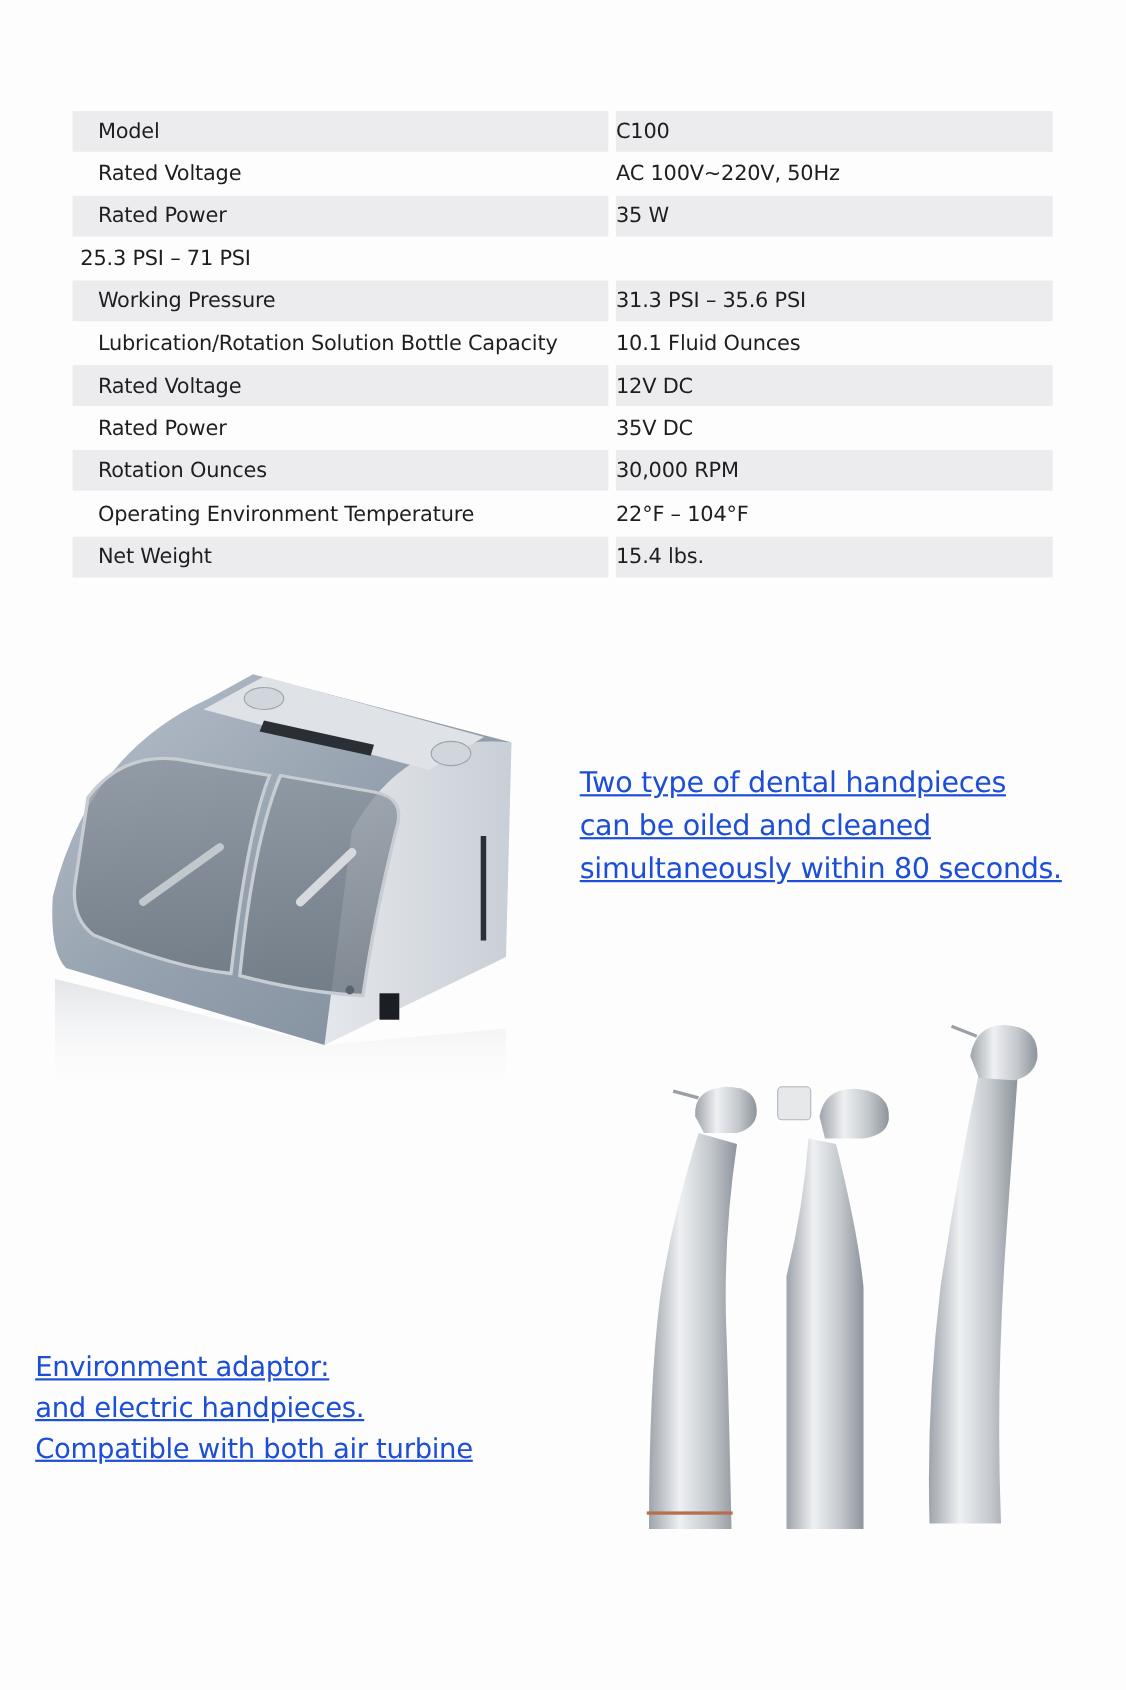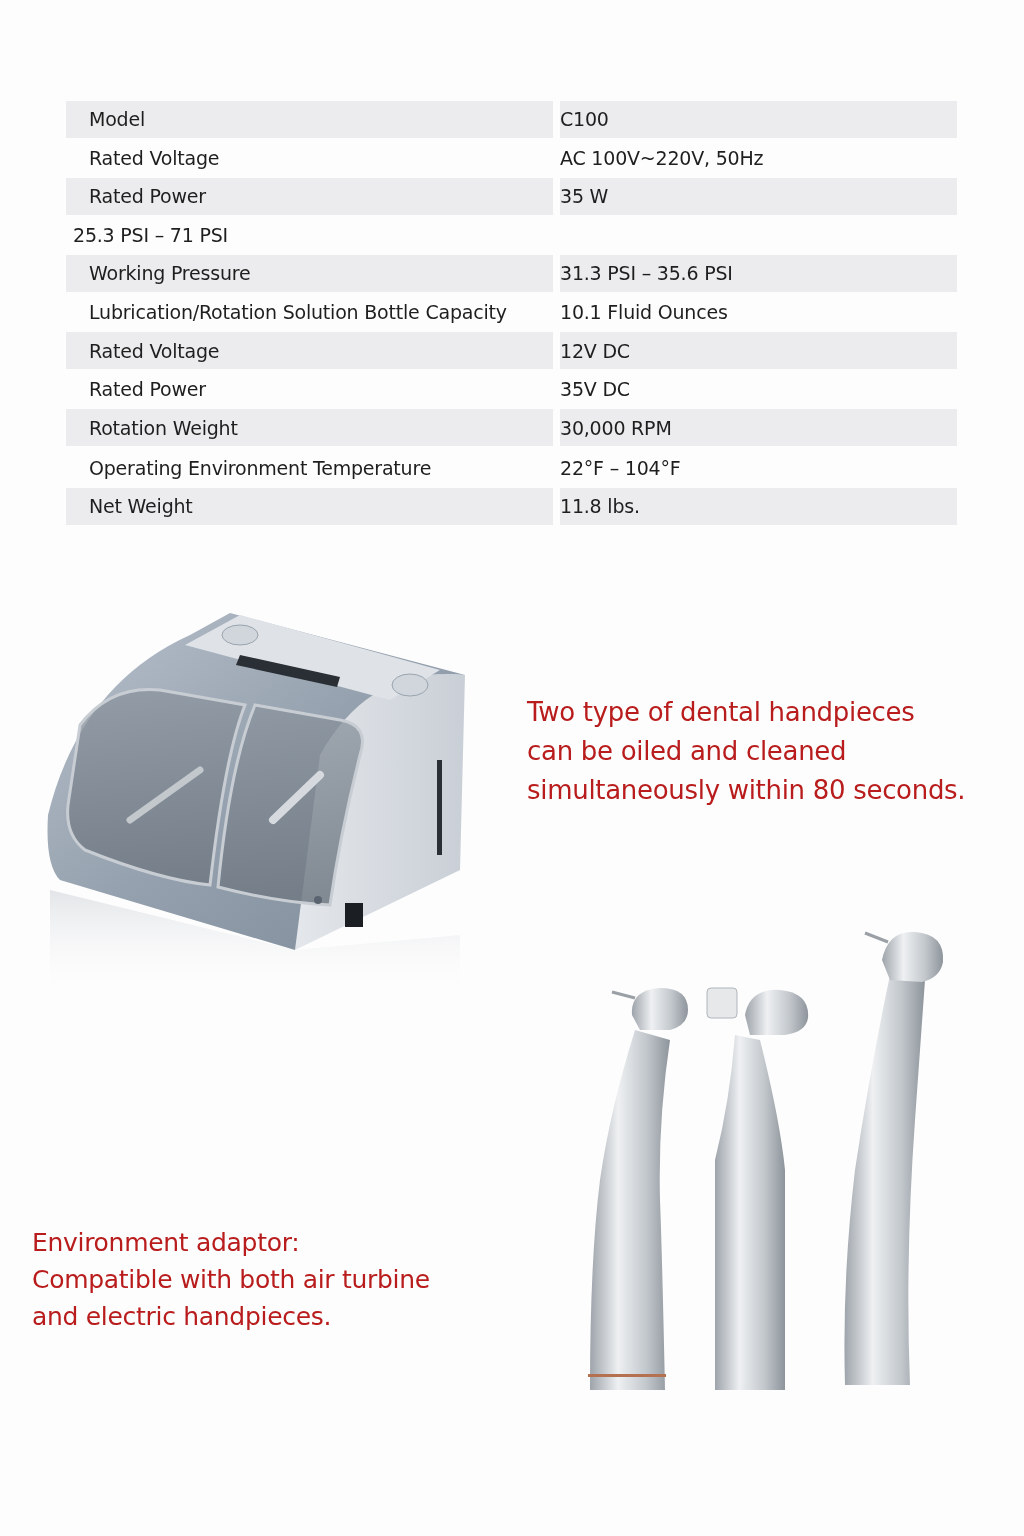--- a/index.html
+++ b/index.html
@@ -19,22 +19,23 @@
     height:37px; display:flex; align-items:center;
     font-size:19px; letter-spacing:-0.2px; color:#1e1e1e;
     box-sizing:border-box;
   }
   .spec-row .label { width:487px; padding-left:23px; }
   .spec-row .value { width:397px; margin-left:7px; }
   .spec-row.striped .cell { background:#ececee; }
   .spec-row.plain .cell { background:transparent; }
 
   .caption {
-    position:absolute; font-size:26px; line-height:39px; color:#b91c1c;
+    position:absolute; font-size:26px; line-height:39px; color:#1d4ed8;
     letter-spacing:-0.3px;
+    text-decoration:underline;
   }
   .caption p { margin:0; }
   .caption-1 { left:527px; top:693px; width:460px; }
   .caption-2 { left:32px; top:1224px; width:440px; font-size:25px; line-height:37px; }
 
   
   .machine { position:absolute; left:40px; top:605px; width:440px; height:395px; }
   .handpieces { position:absolute; left:570px; top:920px; width:400px; height:480px; }
 </style>
 </head>
@@ -66,30 +67,30 @@
   </div>
   <div class="spec-row striped">
     <div class="cell label">Rated Voltage</div>
     <div class="cell value">12V DC</div>
   </div>
   <div class="spec-row plain">
     <div class="cell label">Rated Power</div>
     <div class="cell value">35V DC</div>
   </div>
   <div class="spec-row striped">
-    <div class="cell label">Rotation Weight</div>
+    <div class="cell label">Rotation Ounces</div>
     <div class="cell value">30,000 RPM</div>
   </div>
   <div class="spec-row plain" style="height:40px">
     <div class="cell label">Operating Environment Temperature</div>
     <div class="cell value">22°F – 104°F</div>
   </div>
   <div class="spec-row striped">
     <div class="cell label">Net Weight</div>
-    <div class="cell value">11.8 lbs.</div>
+    <div class="cell value">15.4 lbs.</div>
   </div>
 </div>
 
 <div class="machine">
   <svg width="440" height="395" viewBox="0 0 440 395">
     <defs>
       <linearGradient id="body" x1="0" y1="0" x2="1" y2="1">
         <stop offset="0" stop-color="#b8c1cc"></stop>
         <stop offset="0.5" stop-color="#95a1ae"></stop>
         <stop offset="1" stop-color="#7d8a98"></stop>
@@ -160,15 +161,15 @@
     <rect x="137" y="68" width="30" height="30" rx="4" fill="#e6e8ea" stroke="#b0b6bc"></rect>
 
     <path d="M275 465 L340 465 Q335 340 345 200 Q350 130 355 60 L320 55 Q300 150 285 250 Q272 360 275 465 Z" fill="url(#steel)"></path>
     <path d="M312 40 Q318 10 345 12 Q375 14 373 42 Q370 58 352 62 L320 60 Z" fill="url(#steel)"></path>
     <line x1="295" y1="13" x2="318" y2="22" stroke="#9aa0a6" stroke-width="3"></line>
   </svg>
 </div>
 
 <div class="caption caption-2">
   <p>Environment adaptor:</p>
+  <p>and electric handpieces.</p>
   <p>Compatible with both air turbine</p>
-  <p>and electric handpieces.</p>
 </div>
 
 </body></html>

